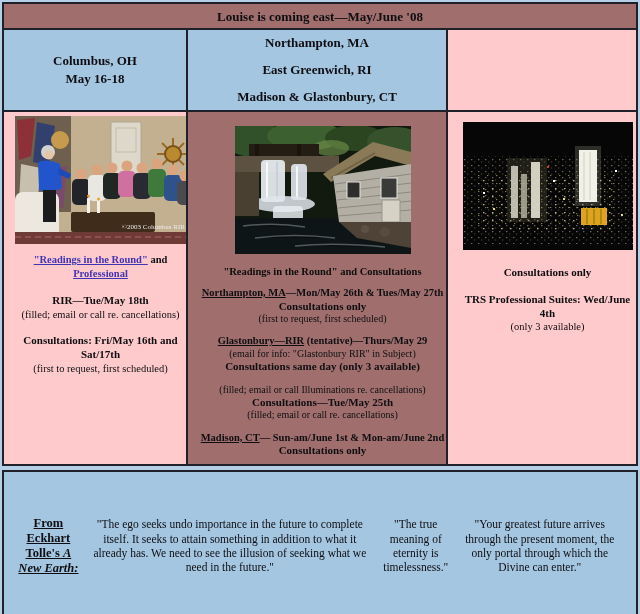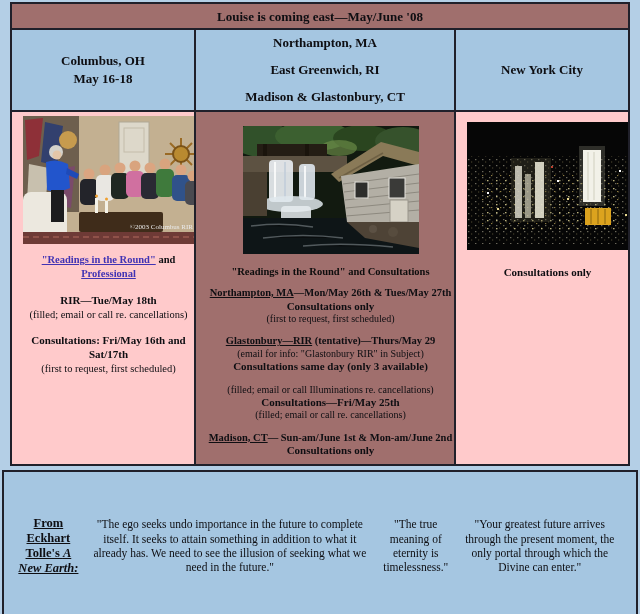--- a/index.html
+++ b/index.html
@@ -2,21 +2,21 @@
 <html><head>
 <meta charset="utf-8">
 <style>
   :root{
     --mauve:#a06f6d; --blue:#a5c6e1; --pink:#ffcacb;
     --border:#20202a; --link:#4133b4; --pagebg:#b4cfe6; --ink:#0e0e12;
   }
   *{box-sizing:border-box; margin:0; padding:0;}
   html,body{width:640px; height:614px; overflow:hidden;}
   body{background:var(--pagebg); font-family:"Liberation Serif","DejaVu Serif",serif; color:var(--ink);}
-  .main{margin:2px 10px 0; border:2px solid var(--border); background:var(--pink);}
+  .main{margin:2px 2px 0; border:2px solid var(--border); background:var(--pink);}
   .banner{height:26px; line-height:26px; text-align:center; background:var(--mauve);
           border-bottom:2px solid var(--border); font-weight:bold; font-size:13px;}
   .grid{display:grid; grid-template-columns:184px 260px 1fr;}
   .cellb{border-right:2px solid var(--border);}
   .row-heads{border-bottom:2px solid var(--border);}
   .row-heads .cell{height:80px; background:var(--blue); display:flex; flex-direction:column;
                    justify-content:center; align-items:center; text-align:center;
                    font-weight:bold; font-size:13px;}
   .row-heads .cell.mid{gap:11px;} .row-heads .cell.side{gap:2px;}
   .row-body .cell{height:352px; text-align:center; overflow:hidden;padding-left:11px;}
@@ -54,23 +54,20 @@
   <div class="grid row-heads">
     <div class="cell side cellb">
       <div>Columbus, OH</div>
       <div>May 16-18</div>
     </div>
     <div class="cell mid cellb">
       <div>Northampton, MA</div>
       <div>East Greenwich, RI</div>
       <div>Madison &amp; Glastonbury, CT</div>
     </div>
-    <div class="cell side">
-      <div>New York City</div>
-    </div>
   </div>
 
   <div class="grid row-body">
 
     <div class="cell cell-pink cellb">
       <div class="ph-wrap">
         <svg width="176" height="128" viewBox="0 0 176 128">
           <rect width="176" height="128" fill="#c3b091"></rect>
           <rect x="0" y="0" width="56" height="96" fill="#6e5f4e"></rect>
           <path d="M2,4 L20,2 L16,40 L4,44 Z" fill="#8e3038"></path>
@@ -195,21 +192,21 @@
       </div>
 
       <div class="blk">
         <div class="title"><span class="city">Glastonbury—RIR</span><span> (tentative)—Thurs/May 29</span></div>
         <div class="note">(email for info: "Glastonbury RIR" in Subject)</div>
         <div class="bline">Consultations same day (only 3 available)</div>
       </div>
 
       <div class="blk">
         <div class="note">(filled; email or call Illuminations re. cancellations)</div>
-        <div class="bline">Consultations—Fri/May 25th</div>
+        <div class="bline">Consultations—Tue/May 25th</div>
         <div class="note">(filled; email or call re. cancellations)</div>
       </div>
 
       <div class="blk">
         <div class="title"><span class="city">Madison, CT</span><span>— Sun-am/June 1st &amp; Mon-am/June 2nd</span></div>
         <div class="bline">Consultations only</div>
 
       </div>
     </div>
 
@@ -250,20 +247,24 @@
           <rect x="90" y="58" width="2" height="2" fill="#fff"></rect>
             <rect x="100" y="76" width="2" height="2" fill="#e8d890"></rect>
           <rect x="152" y="48" width="2" height="2" fill="#fff"></rect>
             <rect x="158" y="92" width="2" height="2" fill="#e8d890"></rect>
           <rect x="84" y="44" width="2" height="2" fill="#c04030"></rect>
         </svg>
       </div>
       <div class="sect" style="margin-top:16px">
         <div class="bline">Consultations only</div>
       </div>
+      <div class="sect">
+        <div class="bline">TRS Professional Suites: Wed/June 4th</div>
+        <div class="note">(only 3 available)</div>
+      </div>
     </div>
   </div>
 </div>
 
 <div class="footerbox">
   <div class="fb-head"><span>From Eckhart Tolle's </span><span class="it">A New Earth:</span></div>
   <div class="fb-q">"The ego seeks undo importance in the future to complete itself. It seeks to attain something in addition to what it already has. We need to see the illusion of seeking what we need in the future."</div>
   <div class="fb-q">"The true meaning of eternity is timelessness."</div>
   <div class="fb-q">"Your greatest future arrives through the present moment, the only portal through which the Divine can enter."</div>
 </div>

